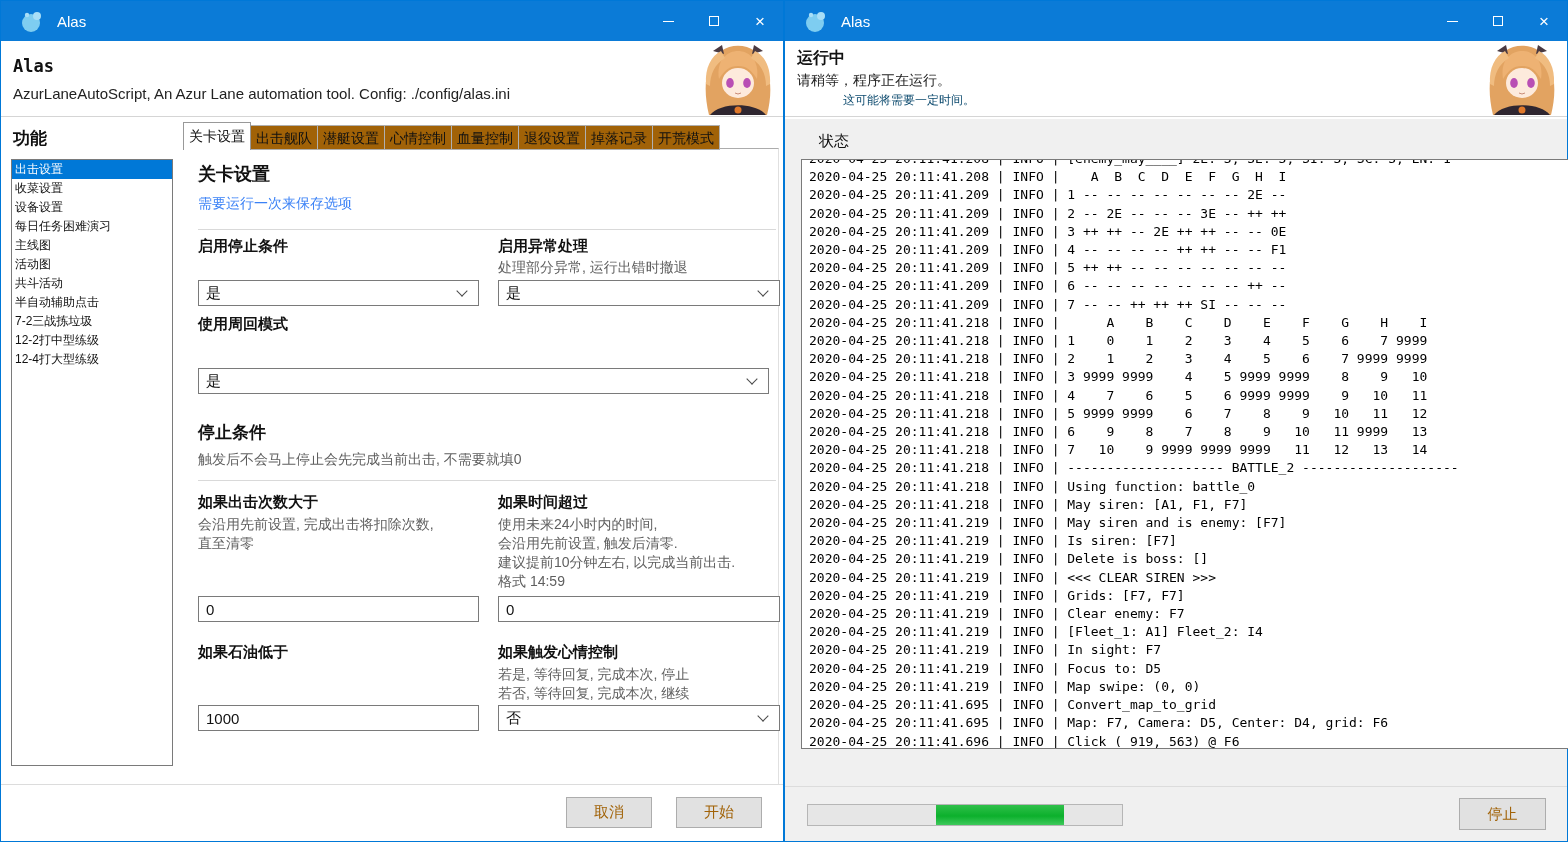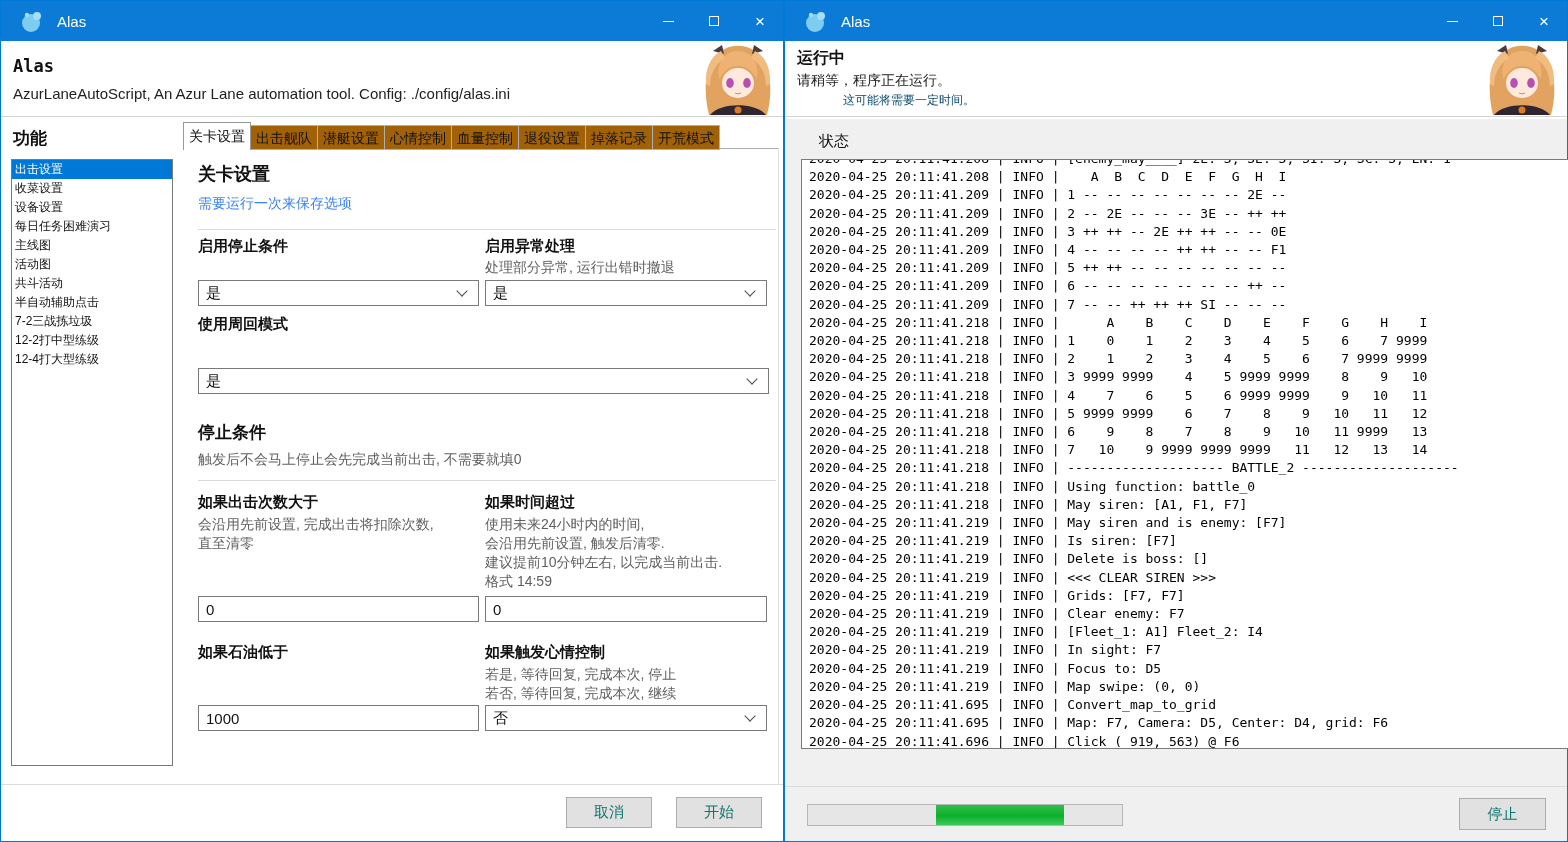--- a/index.html
+++ b/index.html
@@ -40,27 +40,27 @@
   .tab:first-child { border-left:1px solid #b0b0b0; }
   .tab.active { height:28px; line-height:27px; background:#fff; border:1px solid #999; border-bottom:none; margin-left:-1px; position:relative; z-index:3; }
 
   .pane { position:absolute; left:183px; top:147px; width:595px; height:636px; background:#fff; border-top:1px solid #acacac; border-right:1px solid #e0e0e0; }
   .pane .h1 { position:absolute; left:14px; top:13px; font-size:18px; font-weight:bold; color:#111; }
   .pane .note { position:absolute; left:14px; top:46px; font-size:14px; color:#3b82f6; }
   .hr { position:absolute; left:14px; right:2px; height:1px; background:#d9d9d9; }
   .flabel { position:absolute; font-size:15px; font-weight:bold; color:#111; }
   .fhelp { position:absolute; font-size:14px; color:#5f5f5f; line-height:19px; white-space:pre-line; }
   .col1 { left:14px; width:281px; }
-  .col2 { left:301px; width:282px; }
+  .col2 { left:314px; width:282px; }
   .selectbox { position:absolute; height:26px; border:1px solid #7a7a7a; background:#fff; display:flex; align-items:center; }
   .selectbox .val { font-size:15px; color:#111; margin-left:7px; flex:1; }
   .chev { width:8px; height:8px; border-right:1.6px solid #4a4a4a; border-bottom:1.6px solid #4a4a4a; transform:rotate(45deg); margin-right:12px; margin-top:-4px; }
   .textinput { position:absolute; height:26px; border:1px solid #7a7a7a; background:#fff; font-size:15px; color:#111; padding-left:7px; font-family:"Liberation Sans",sans-serif; }
   .footer-line { position:absolute; left:0; right:0; height:1px; background:#dcdcdc; }
-  .btn { position:absolute; background:#e1e1e1; border:1px solid #adadad; font-size:15px; color:#0f766e; font-family:"Liberation Sans",sans-serif; }
+  .btn { position:absolute; background:#e1e1e1; border:1px solid #adadad; font-size:15px; color:#a16207; font-family:"Liberation Sans",sans-serif; }
 
   
   .main-gray { position:absolute; top:118px; left:0; right:0; bottom:0; background:#f0f0f0; }
   .group-label { position:absolute; left:34px; top:131px; font-size:15px; color:#111; }
   .logbox { position:absolute; left:16px; top:158px; width:804px; height:590px; background:#fff; border:1px solid #7a7a7a; overflow:hidden; }
   .log-content { position:absolute; left:7px; top:0; right:19px; bottom:0; overflow:hidden; margin-top:-10px; }
   .log-line { font-family:"DejaVu Sans Mono","Liberation Mono",monospace; font-size:13px; line-height:18.2px; white-space:pre; color:#000; }
   .scrollbar { position:absolute; top:1px; right:1px; bottom:1px; width:17px; background:#f0f0f0; }
   .sb-btn { position:absolute; left:0; width:17px; height:17px; display:flex; align-items:center; justify-content:center; }
   .sb-up { top:0; } .sb-down { bottom:0; }

